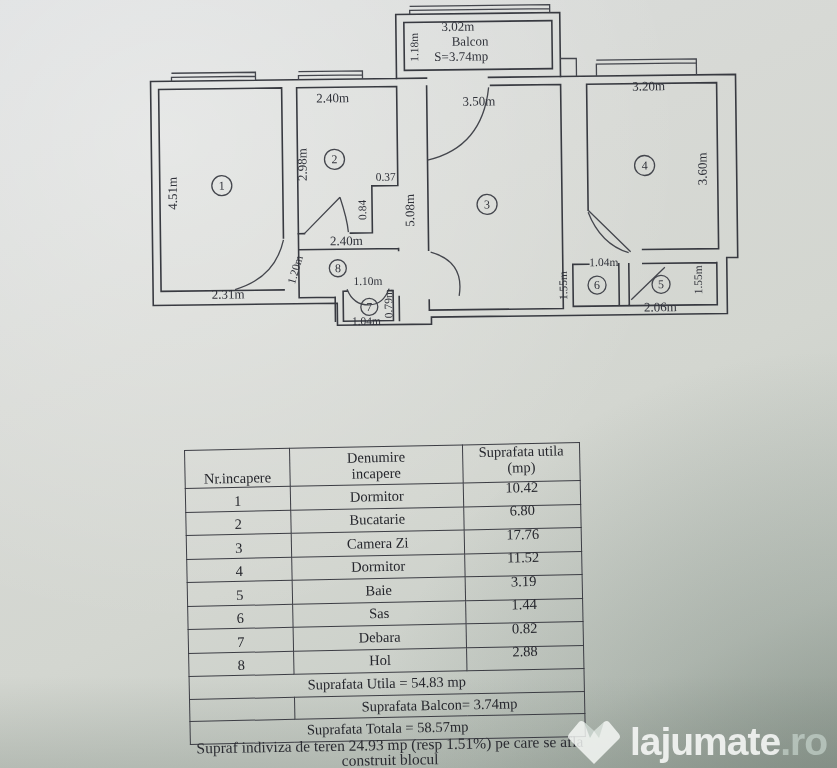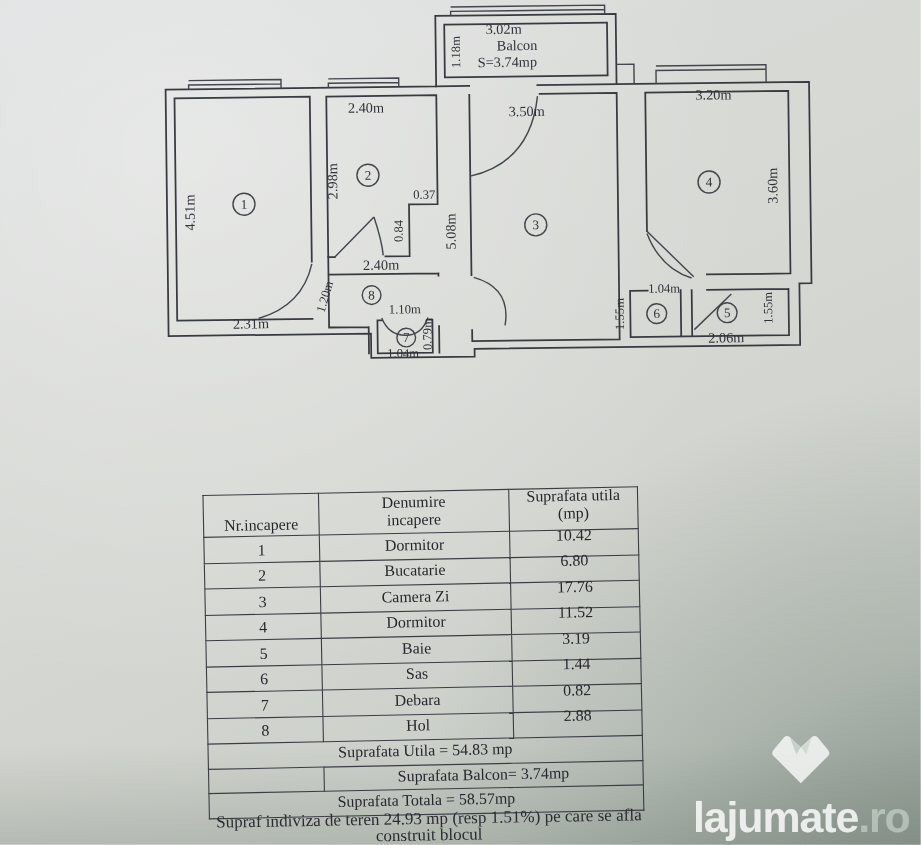--- a/index.html
+++ b/index.html
@@ -33,21 +33,20 @@
   .doc-table .num{vertical-align:bottom;padding-bottom:1px;}
   .shift-up{display:inline-block;transform:translateY(-6px);}
   .doc-table tfoot td{height:21.5px;}
   .caption{
     position:absolute;left:172px;top:737px;width:436px;text-align:center;
     font-size:15.5px;line-height:15px;transform:rotate(-1deg);color:#2b2c32;
   }
   .watermark{
     position:absolute;right:10px;bottom:2px;display:flex;align-items:center;gap:8px;
     font-family:"Liberation Sans",sans-serif;
-    flex-direction:column;
   }
   .wm-text{font-size:39px;font-weight:bold;color:rgba(250,252,250,0.85);letter-spacing:-1px;}
   .wm-tld{color:rgba(214,228,220,0.55);}
 </style>
 </head>
 <body>
 
 <div class="sheen"></div>
 
 <svg class="plan" width="837" height="446" viewBox="0 0 837 446">

